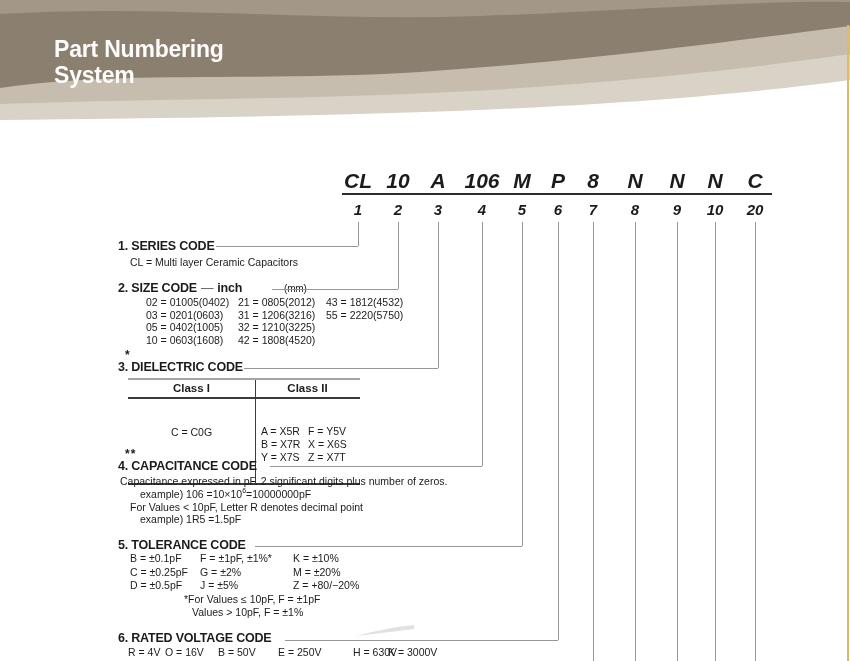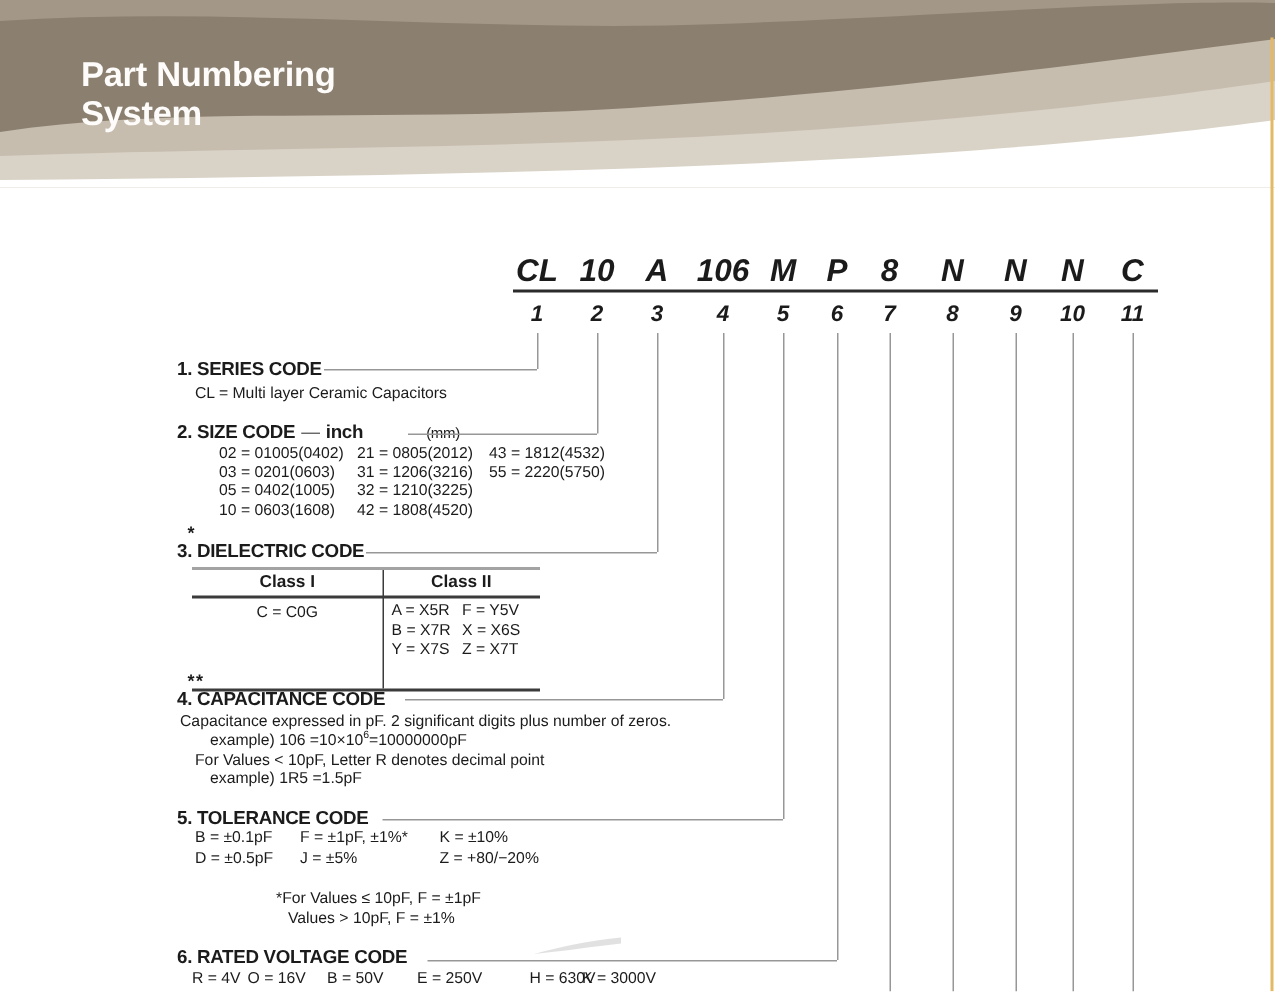--- a/index.html
+++ b/index.html
@@ -27,21 +27,21 @@
   .unit-dash{font-weight:normal;color:#555;padding:0 4px;}
   .unit-bold{font-size:12.5px;}
   .unit-paren{font-size:10px;font-weight:normal;padding-left:42px;}
   
   .dtable{position:absolute;left:128px;top:378px;width:232px;
           border-top:2px solid #a3a3a3;border-bottom:2px solid #3b3b3b;}
   .dtable-divider{position:absolute;left:127px;top:0;bottom:0;width:1px;background:#3b3b3b;}
   .dtable-header{display:flex;height:17px;line-height:17px;border-bottom:2px solid #3b3b3b;
                  font-weight:bold;font-size:11.5px;text-align:center;}
   .dh1{width:127px;} .dh2{flex:1;}
-  .dtable-body{display:flex;font-size:10.5px;height:60px;}
+  .dtable-body{display:flex;font-size:10.5px;height:60px;margin-top:24px;}
   .db1{width:127px;text-align:center;padding-top:3px;}
   .db2{flex:1;padding:2px 0 0 6px;}
   .drow{height:13px;line-height:13px;white-space:nowrap;}
   .dcell{display:inline-block;width:47px;}
   
   .cap-line{position:absolute;font-size:10.5px;white-space:nowrap;}
   .cap-line sup{font-size:7px;}
   
   .tol-rows{position:absolute;left:130px;top:552px;font-size:10.5px;white-space:nowrap;}
   .tol-row{height:13.5px;line-height:13.5px;}
@@ -104,20 +104,21 @@
   <div class="cap-line" style="left:120px;top:475px">Capacitance expressed in pF. 2 significant digits plus number of zeros.</div>
   <div class="cap-line" style="left:140px;top:487px">
     <span>example) 106 =10×10</span><sup>6</sup><span>=10000000pF</span>
   </div>
   <div class="cap-line" style="left:130px;top:501px">For Values &lt; 10pF, Letter R denotes decimal point</div>
   <div class="cap-line" style="left:140px;top:513px">example) 1R5 =1.5pF</div>
 
   <div class="sec-head" style="left:118px;top:538px">5. TOLERANCE CODE</div>
   <div class="tol-rows" id="tol-rows">
       <div class="tol-row"><span class="tol-c1">B = ±0.1pF</span><span class="tol-c2">F = ±1pF, ±1%*</span><span class="tol-c3">K = ±10%</span></div>
+      <div class="tol-row"><span class="tol-c1">C = ±0.25pF</span><span class="tol-c2">G = ±2%</span><span class="tol-c3">M = ±20%</span></div>
       <div class="tol-row"><span class="tol-c1">D = ±0.5pF</span><span class="tol-c2">J = ±5%</span><span class="tol-c3">Z = +80/−20%</span></div>
     </div>
   <div class="note" style="left:184px;top:593px">*For Values ≤ 10pF, F = ±1pF</div>
   <div class="note" style="left:192px;top:606px">Values &gt; 10pF, F = ±1%</div>
 
   <div class="sec-head" style="left:118px;top:631px">6. RATED VOLTAGE CODE</div>
   <div class="volt-row" id="volt-row">
       <span class="volt-item" style="left: 128px;">R = 4V</span>
       <span class="volt-item" style="left: 165px;">O = 16V</span>
       <span class="volt-item" style="left: 218px;">B = 50V</span>
@@ -175,21 +176,21 @@
       <div class="pn-num">9</div>
     </div>
     <div class="drop-line" style="left: 677px; top: 222px; height: 440px;"></div>
     <div class="pn-col" style="left: 715px;">
       <div class="pn-char">N</div>
       <div class="pn-num">10</div>
     </div>
     <div class="drop-line" style="left: 715px; top: 222px; height: 440px;"></div>
     <div class="pn-col" style="left: 755px;">
       <div class="pn-char">C</div>
-      <div class="pn-num">11</div>
+      <div class="pn-num">20</div>
     </div>
     <div class="drop-line" style="left: 755px; top: 222px; height: 440px;"></div>
     <div class="hlead" style="left: 216px; top: 246px; width: 142px;"></div>
     <div class="hlead" style="left: 272px; top: 289px; width: 126px;"></div>
     <div class="hlead" style="left: 244px; top: 368px; width: 194px;"></div>
     <div class="hlead" style="left: 270px; top: 466px; width: 212px;"></div>
     <div class="hlead" style="left: 255px; top: 546px; width: 267px;"></div>
     <div class="hlead" style="left: 285px; top: 640px; width: 273px;"></div>
   </div>
 

